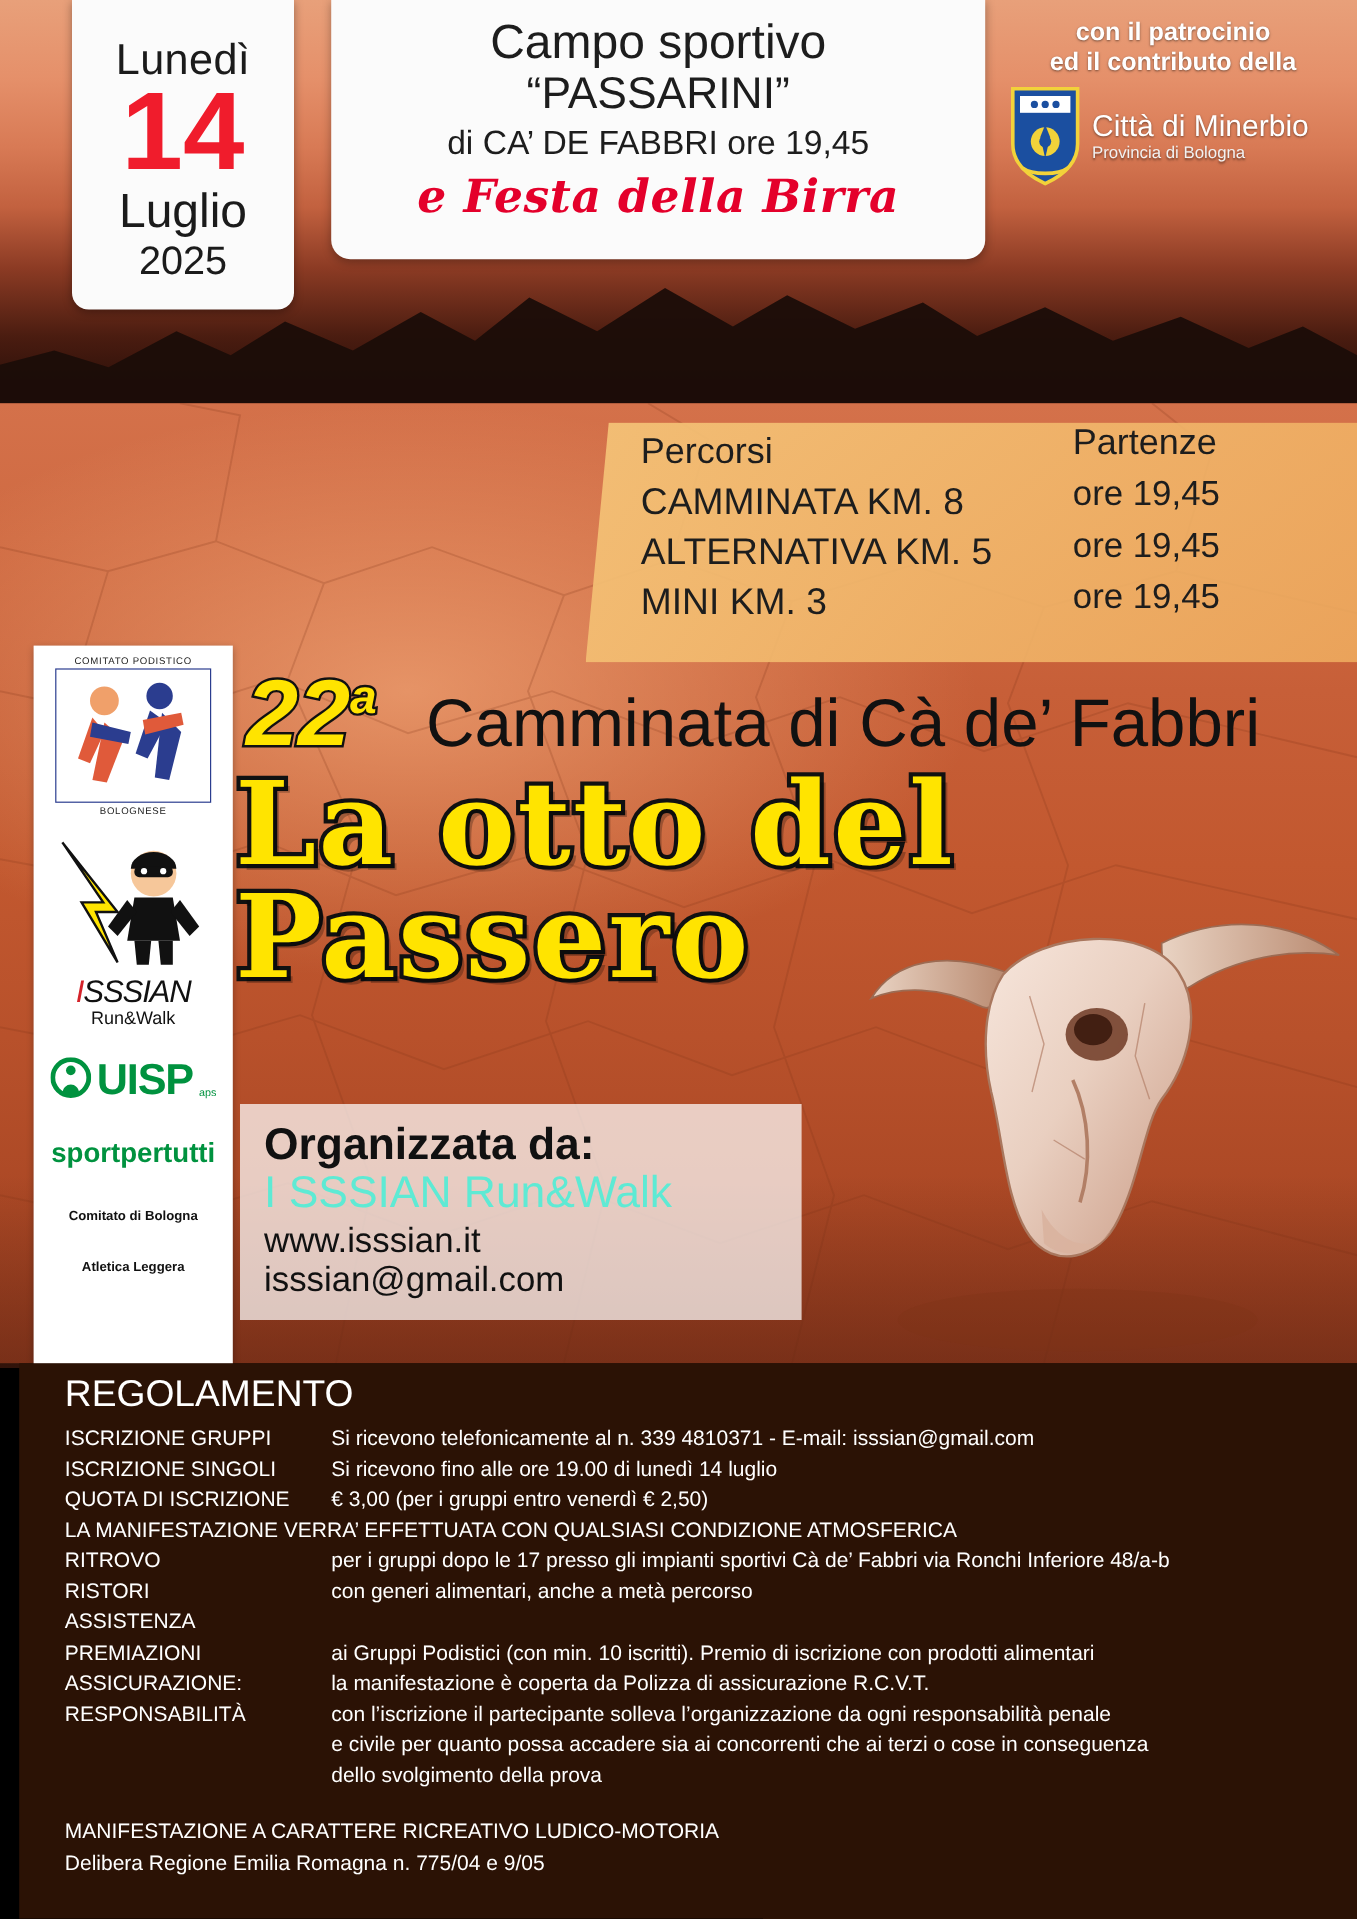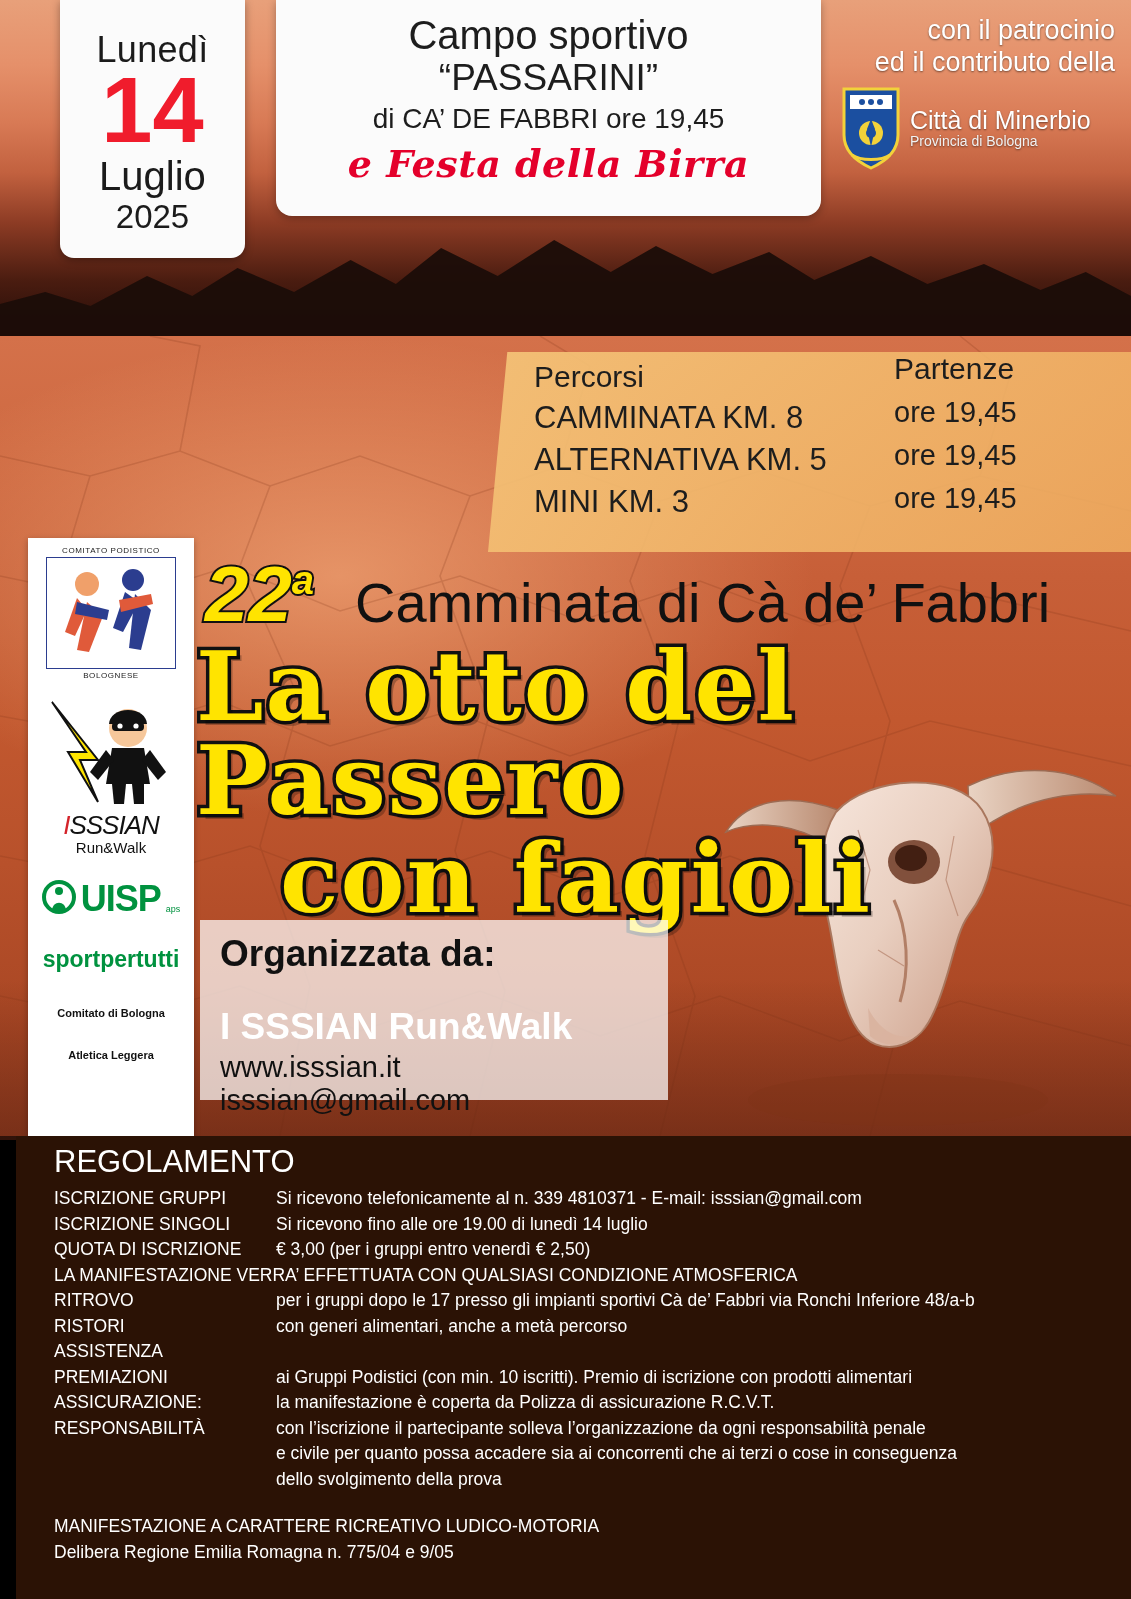--- a/index.html
+++ b/index.html
@@ -103,21 +103,21 @@
   }
 
   
   .patron {
     position: absolute;
     left: 840px; top: 14px;
     width: 275px;
     color: #ffffff;
     text-shadow: 0 1px 2px rgba(0,0,0,.5);
   }
-  .patron-l1 { font-size: 27px; line-height: 1.2; text-align: right; }
+  .patron-l1 { font-size: 21px; line-height: 1.2; text-align: center; font-weight: bold; }
   .patron-row { display: flex; align-items: center; margin-top: 6px; gap: 8px; }
   .crest { width: 62px; height: 86px; flex: 0 0 auto; }
   .patron-city { font-size: 25px; line-height: 1.05; color: #fff; }
   .patron-prov { font-size: 14px; color: #f2f2f2; }
 
   
   .percorsi {
     position: absolute;
     left: 488px; top: 352px;
     width: 643px; height: 200px;
@@ -189,21 +189,21 @@
 
   
   .org-box {
     position: absolute;
     left: 200px; top: 920px;
     width: 468px; height: 180px;
     background: rgba(255,255,255,.72);
     padding: 14px 0 0 20px;
   }
   .org-l1 { font-size: 37px; font-weight: bold; color: #111; line-height: 1.08; }
-  .org-l2 { font-size: 37px; font-weight: bold; color: #ffffff; line-height: 1.08; margin-top: 33px; }
+  .org-l2 { font-size: 37px; font-weight: normal; color: #5eead4; line-height: 1.08; }
   .org-l3 { font-size: 29px; color: #111; margin-top: 4px; }
   .org-l4 { font-size: 29px; color: #111; }
 
   
   .rules {
     position: absolute;
     left: 16px; top: 1136px;
     width: 1131px; height: 463px;
     background: #2b1205;
     color: #ffffff;
@@ -399,21 +399,20 @@
       <div class="uisp-l2">Atletica Leggera</div>
     </div>
   </div>
 
   <div class="title-22">
     <span>22</span><sup>a</sup>
   </div>
   <div class="title-sub">Camminata di Cà de’ Fabbri</div>
   <div class="title-main">
     <span class="l1">La  otto  del  Passero</span>
-    <span class="l2">con  fagioli</span>
   </div>
 
   <div class="org-box">
     <div class="org-l1">Organizzata da:</div>
     <div class="org-l2">I SSSIAN Run&amp;Walk</div>
     <div class="org-l3">www.isssian.it</div>
     <div class="org-l4">isssian@gmail.com</div>
   </div>
 
   <div class="rules">

